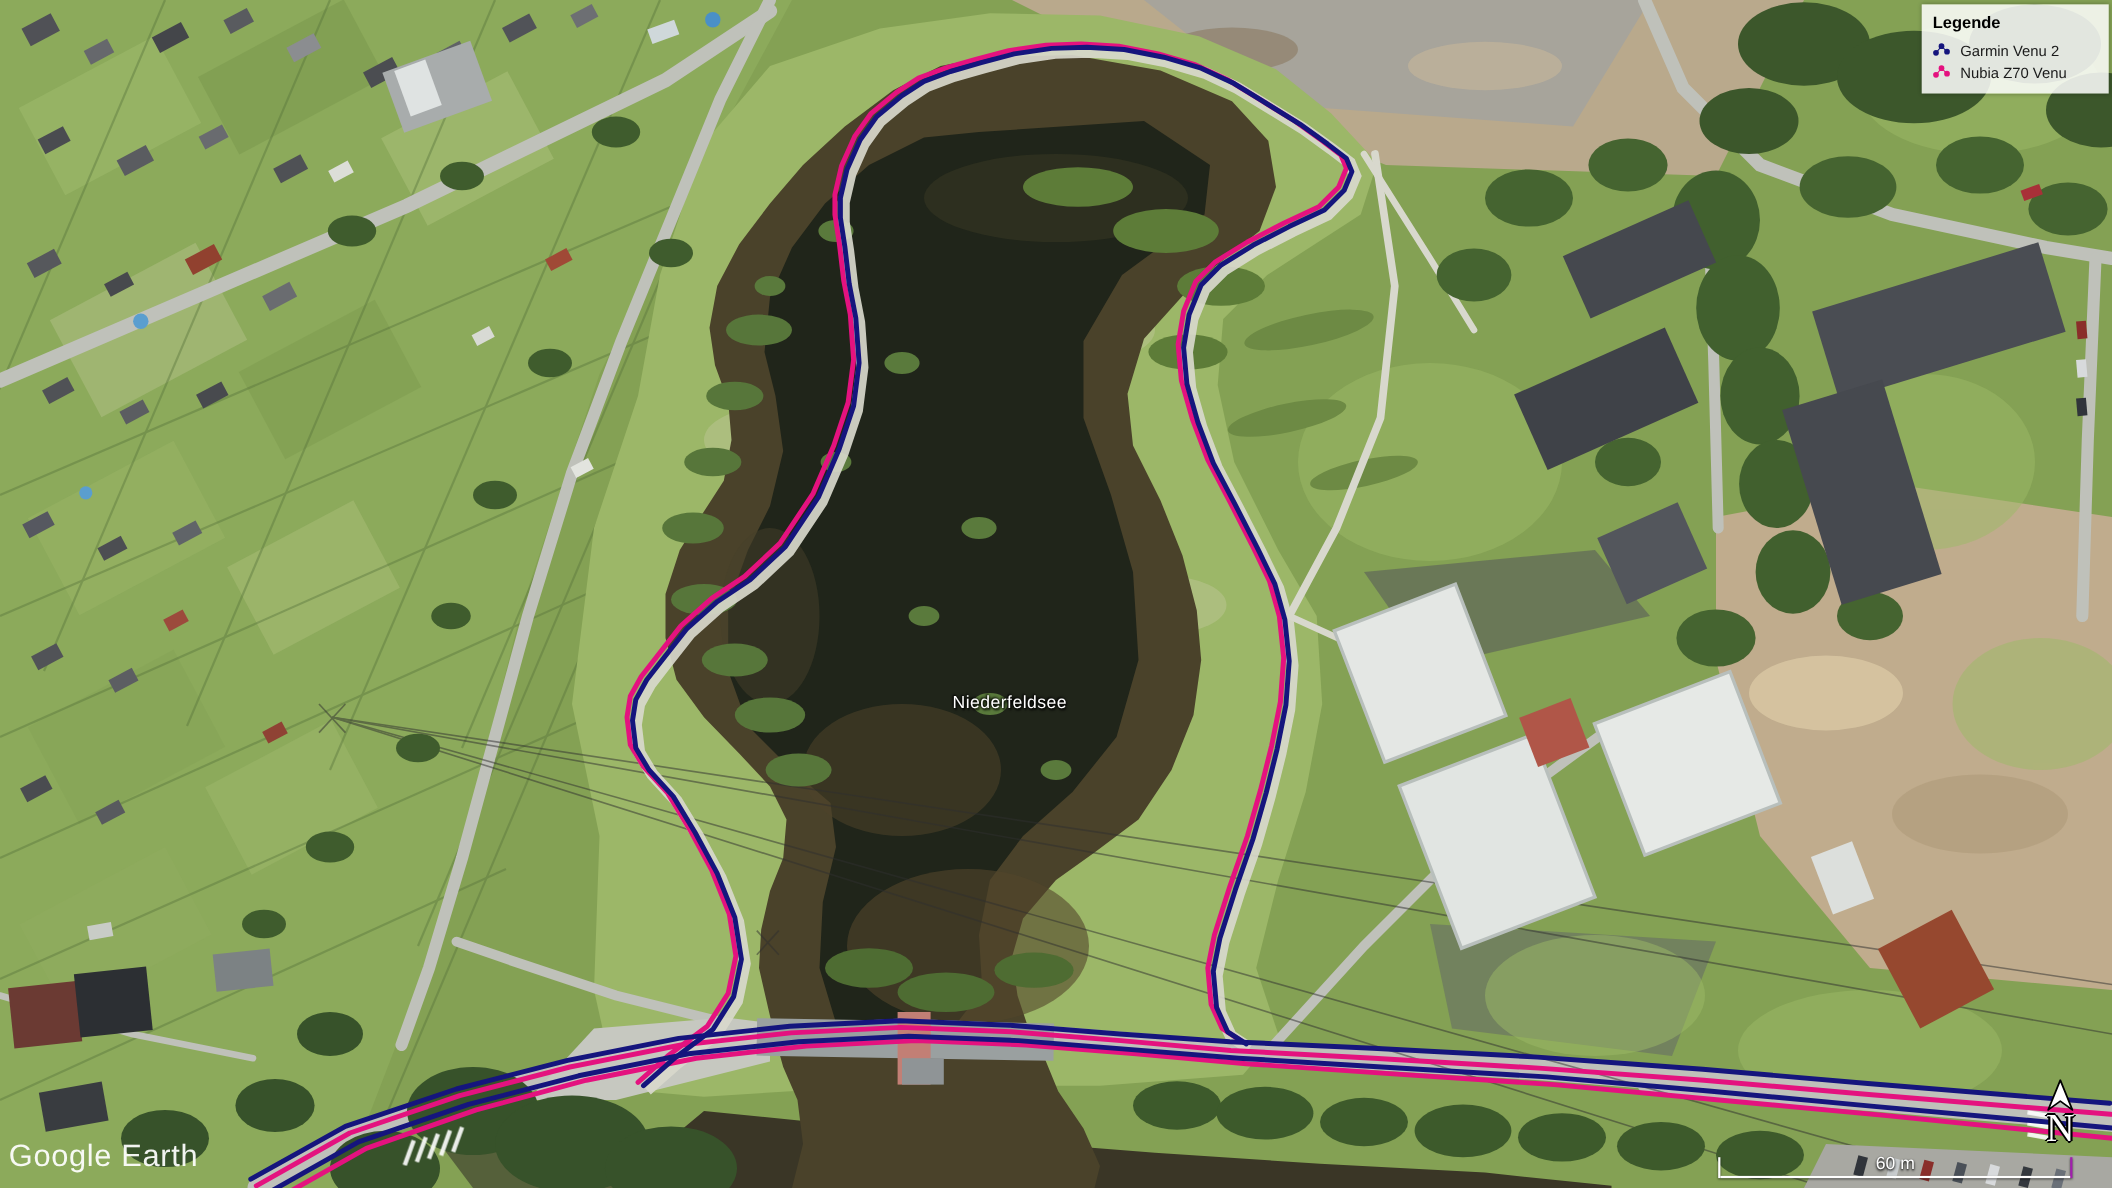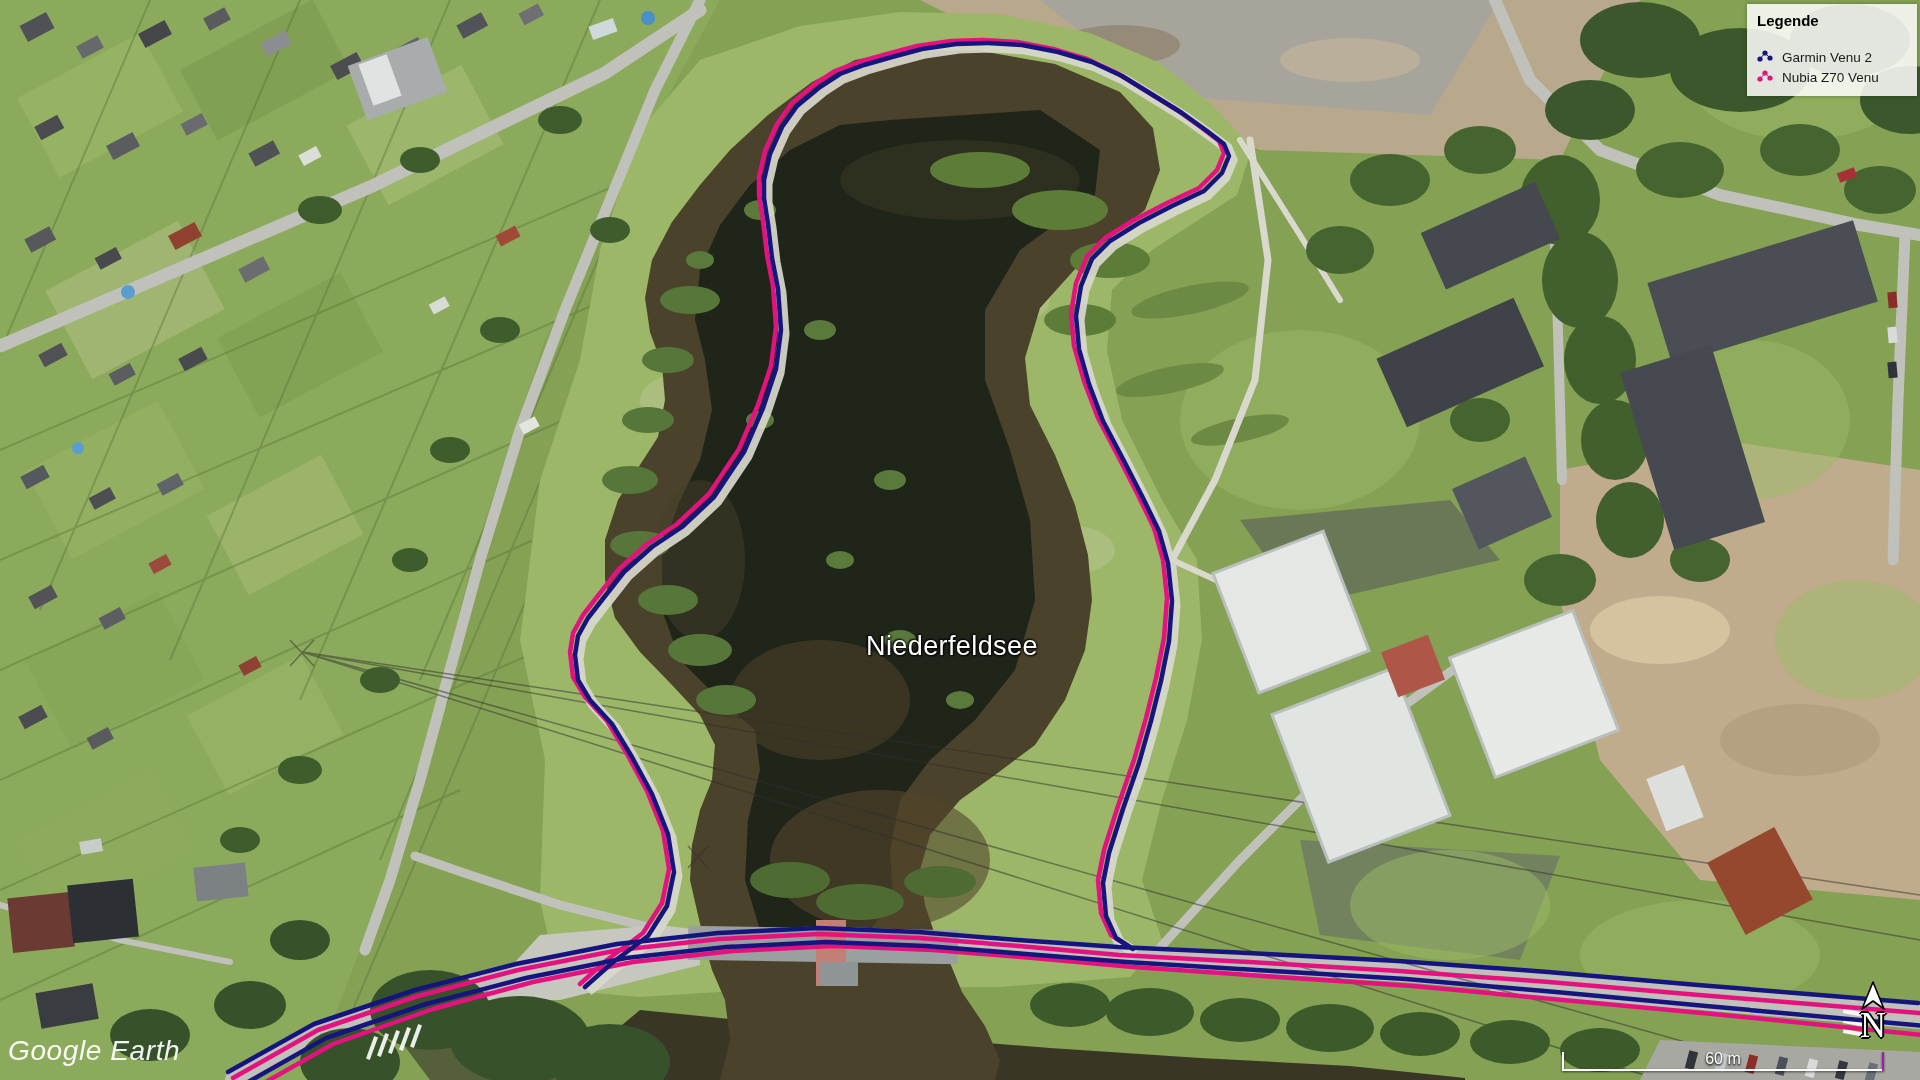--- a/index.html
+++ b/index.html
@@ -9,35 +9,35 @@
   }
   #map-stage{position:absolute;inset:0}
   #map-stage svg{display:block}
   .overlay{position:absolute;pointer-events:none}
   
   #legend{
     position:absolute;top:4px;right:3px;width:150px;
     background:rgba(255,255,255,.85);box-shadow:0 0 4px rgba(0,0,0,.3);
     padding:8px 10px 11px;color:#000;
   }
-  #legend .legend-title{font-size:15px;font-weight:bold;margin-bottom:20px}
+  #legend .legend-title{font-size:15px;font-weight:bold;margin-bottom:9px}
   #legend .legend-item{display:flex;align-items:center;gap:9px;margin-top:4px;font-size:13.5px;color:#1a1a1a}
   #legend .legend-item svg{flex:0 0 auto}
   .licon-0{color:var(--track-0,#15157d)}
   .licon-1{color:var(--track-1,#e4127f)}
   
   #place-label{
-    left:821px;top:631px;font-size:27px;color:#fff;letter-spacing:.4px;
+    left:821px;top:631px;font-size:16px;color:#fff;letter-spacing:.4px;
     text-shadow:0 0 3px #000,1px 1px 2px #000,-1px -1px 2px #000;
     padding-left:45px;
   }
   
   #watermark{
     left:8px;top:1035px;font-size:28px;color:rgba(255,255,255,.93);
-    letter-spacing:.6px;font-weight:500;font-style:italic;
+    letter-spacing:.6px;font-weight:500;
   }
   
   #scale-bar{
     left:1562px;top:1052px;width:318px;height:19px;
     border-left:2px solid #fff;border-right:2px solid #a21caf;
     filter:drop-shadow(0 1px 1px rgba(0,0,0,.6));
   }
   #scale-bar .scale-line{position:absolute;left:0;right:0;bottom:0;border-bottom:2px solid #fff}
   #scale-bar .scale-label{
     position:absolute;left:0;right:0;top:-2px;text-align:center;

